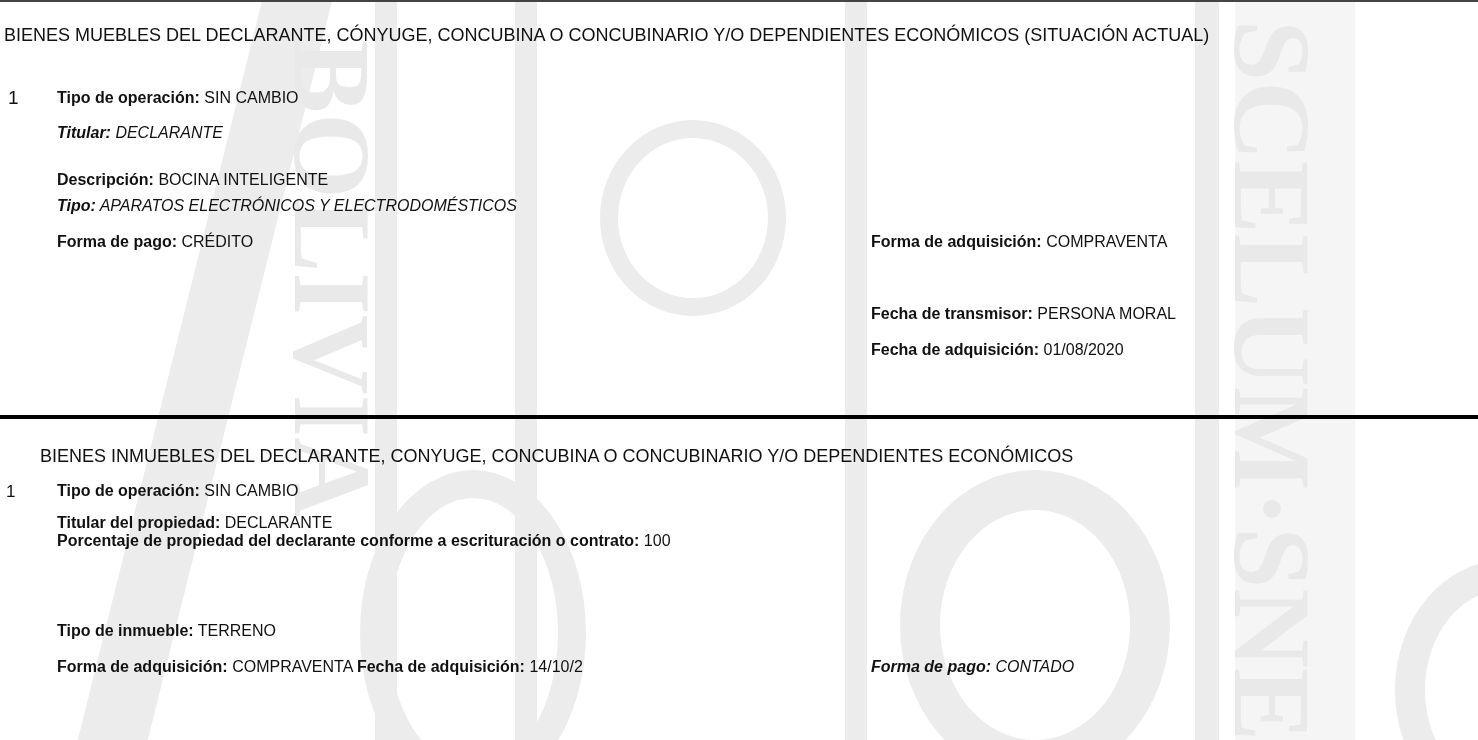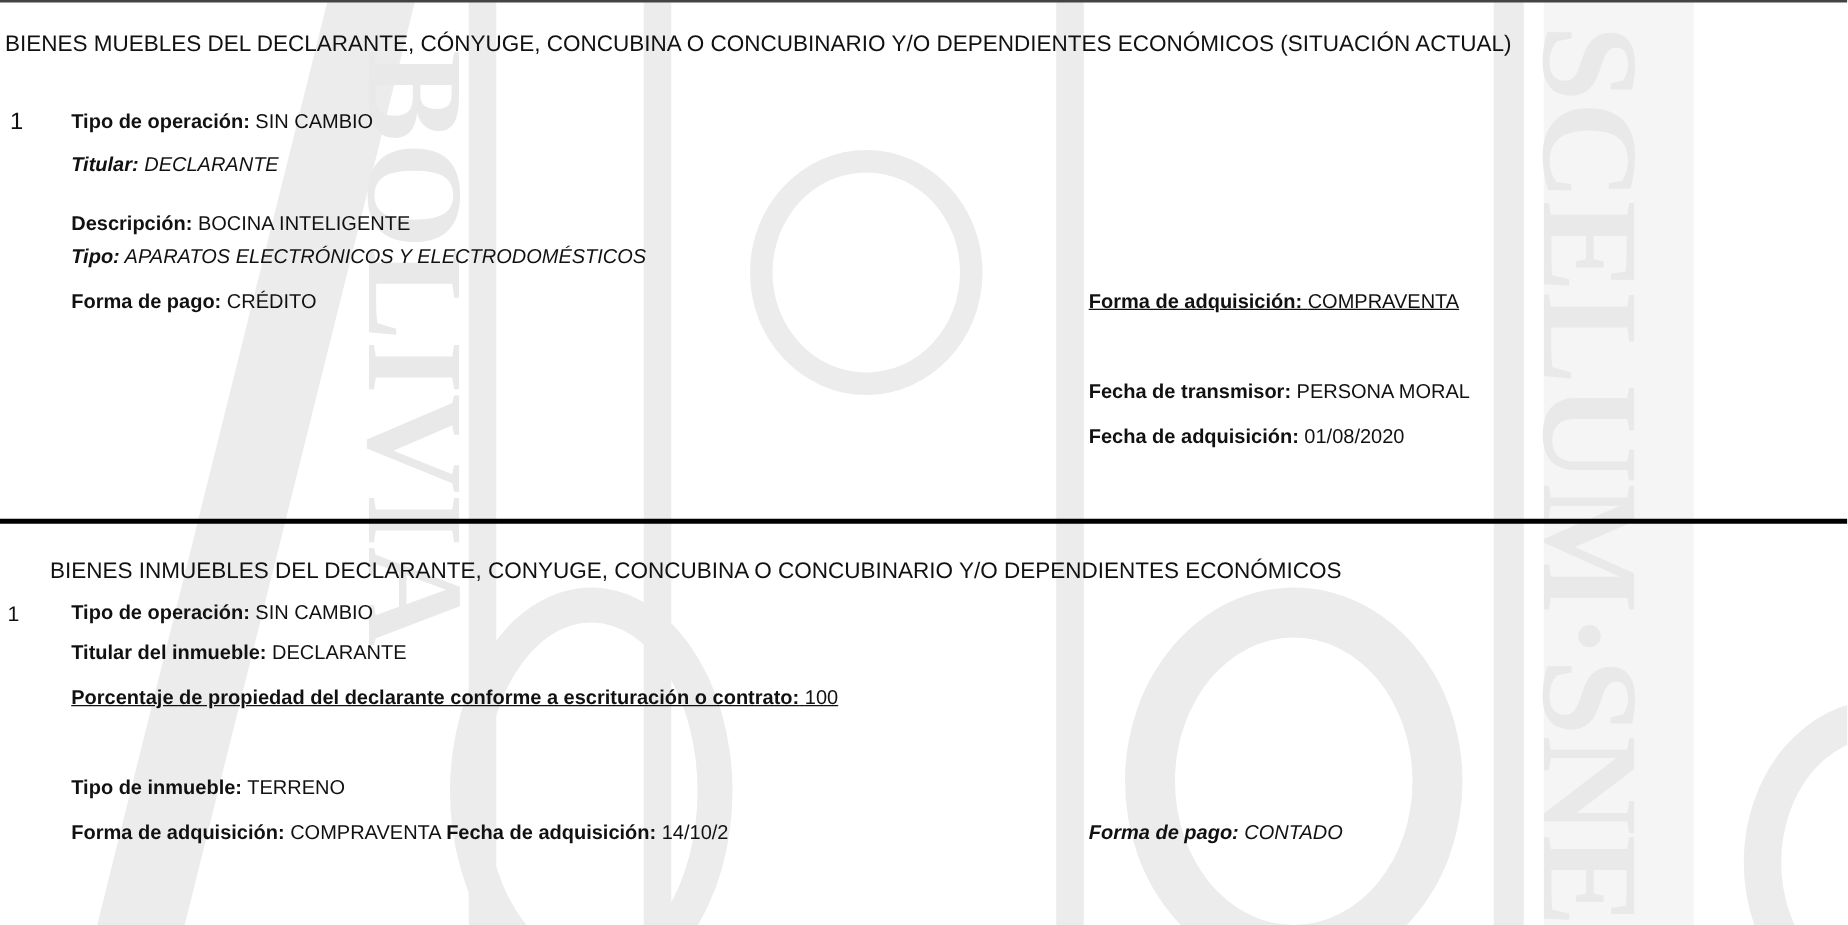--- a/index.html
+++ b/index.html
@@ -110,21 +110,21 @@
           <span>BOCINA INTELIGENTE</span>
         </div>
         <div class="field" style="left:57px; top:197px;font-style:italic;">
           <span class="lbl">Tipo:</span>
           <span>APARATOS ELECTRÓNICOS Y ELECTRODOMÉSTICOS</span>
         </div>
         <div class="field" style="left:57px; top:233px;">
           <span class="lbl">Forma de pago:</span>
           <span>CRÉDITO</span>
         </div>
-        <div class="field" style="left:871px; top:233px;text-decoration:underline;">
+        <div class="field" style="left:871px; top:233px;">
           <span class="lbl">Forma de adquisición:</span>
           <span>COMPRAVENTA</span>
         </div>
         <div class="field" style="left:871px; top:305px;">
           <span class="lbl">Fecha de transmisor:</span>
           <span>PERSONA MORAL</span>
         </div>
         <div class="field" style="left:871px; top:341px;">
           <span class="lbl">Fecha de adquisición:</span>
           <span>01/08/2020</span>
@@ -138,24 +138,24 @@
       <div class="section-title" style="top:446px;margin-left:36px;">BIENES INMUEBLES DEL DECLARANTE, CONYUGE, CONCUBINA O CONCUBINARIO Y/O DEPENDIENTES ECONÓMICOS</div>
 
       <div>
         <div class="num" style="left:6px; top:482px; font-size:17px;">1</div>
 
         <div class="field" style="left:57px; top:482px;">
           <span class="lbl">Tipo de operación:</span>
           <span>SIN CAMBIO</span>
         </div>
         <div class="field" style="left:57px; top:514px;">
-          <span class="lbl">Titular del inmueble:</span>
+          <span class="lbl">Titular del propiedad:</span>
           <span>DECLARANTE</span>
         </div>
-        <div class="field" style="left:57px; top:550px;text-decoration:underline;">
+        <div class="field" style="left:57px; top:532px;">
           <span class="lbl">Porcentaje de propiedad del declarante conforme a escrituración o contrato:</span>
           <span>100</span>
         </div>
         <div class="field" style="left:57px; top:622px;">
           <span class="lbl">Tipo de inmueble:</span>
           <span>TERRENO</span>
         </div>
         <div class="field" style="left:57px; top:658px;">
           <span class="lbl">Forma de adquisición:</span>
           <span>COMPRAVENTA</span>

